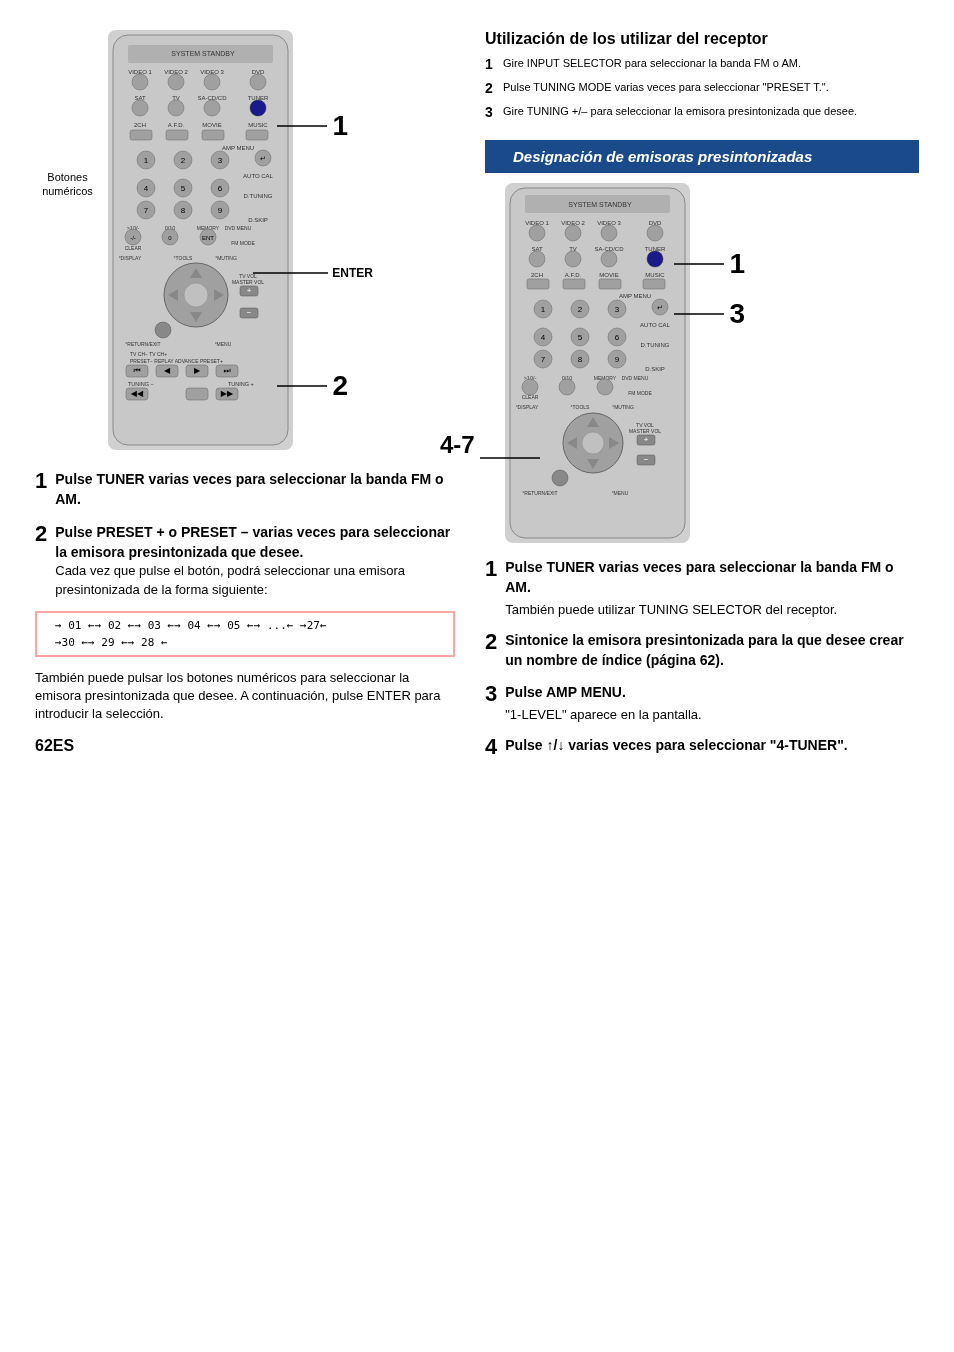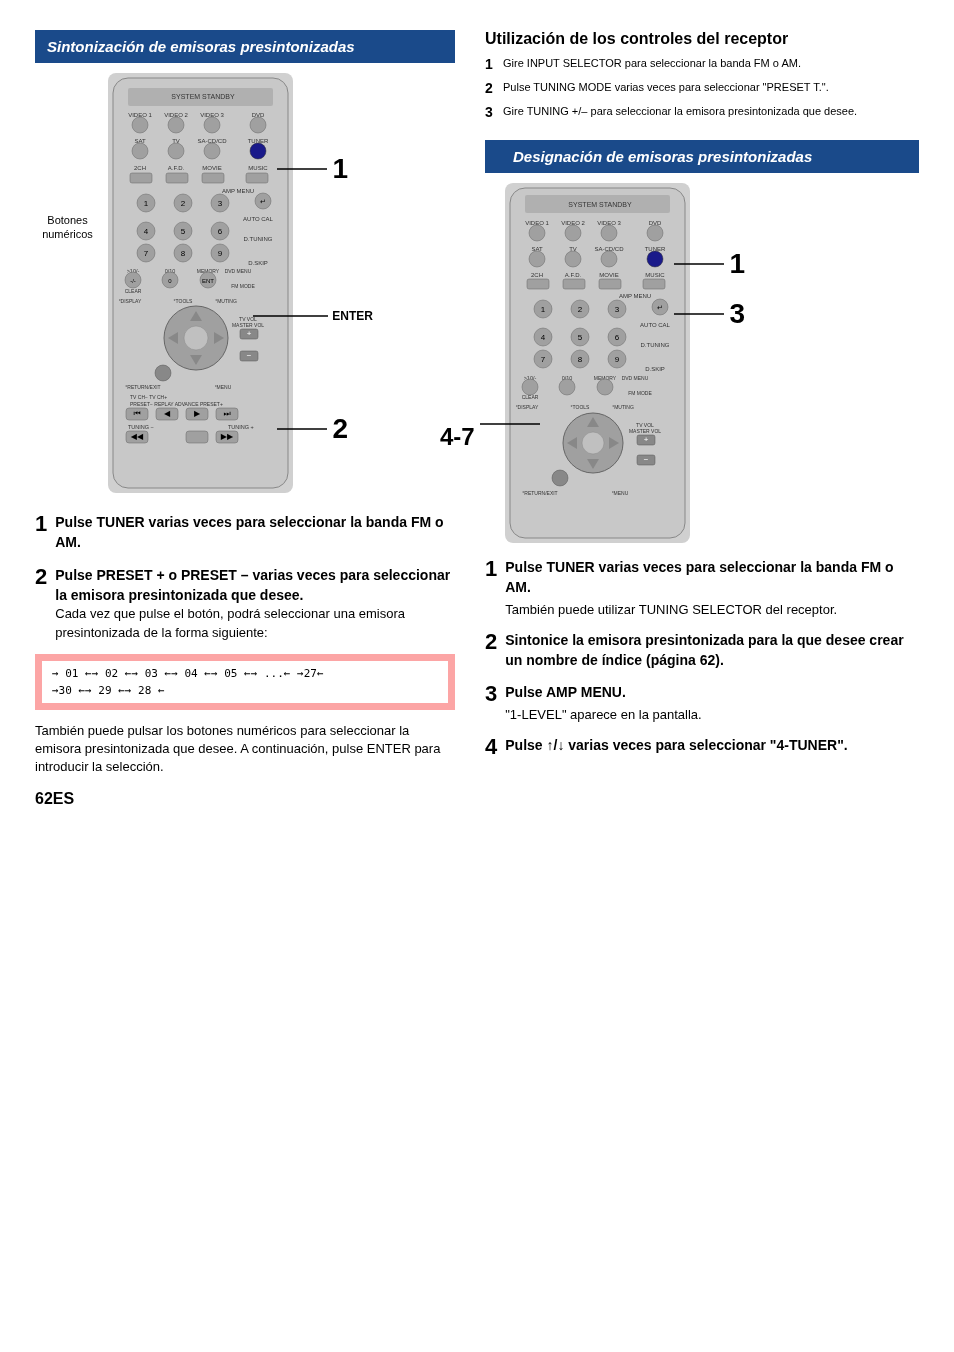--- a/index.html
+++ b/index.html
@@ -80,23 +80,23 @@
     }
     .step-text-normal {
       font-size: 13px;
       line-height: 1.4;
       clear: both;
     }
     .step-inner {
       overflow: hidden;
     }
     .preset-diagram {
-      border: 7px solid #fca5a5;
+      border: 2px solid #fca5a5;
       margin: 12px 0;
-      padding: 6px 10px;
+      padding: 6px 18px;
       font-size: 12px;
     }
 
     
     .util-title {
       font-size: 16px;
       font-weight: bold;
       margin-bottom: 8px;
     }
     .util-step {
@@ -163,23 +163,20 @@
       background: #d0d0d0;
       border-radius: 8px;
     }
   </style>
 </head>
 <body>
 
 <div class="page">
 
   <div class="left-col">
-    <div class="section-header">
-      <span>Sintonización de emisoras presintonizadas</span>
-    </div>
 
     <div class="remote-container">
       <div class="remote-label-left">
         <span>Botones numéricos</span>
       </div>
       <div class="remote-wrap">
 
         <svg class="remote" width="185" height="420" viewBox="0 0 185 420">
 
           <rect x="5" y="5" width="175" height="410" rx="15" ry="15" fill="#c8c8c8" stroke="#888" stroke-width="1"></rect>
@@ -351,21 +348,21 @@
         <div style="font-size:11px; font-family:monospace; margin-top:4px;">→30 ←→ 29 ←→ 28 ←</div>
       </div>
 
       <div class="step-text-normal">También puede pulsar los botones numéricos para seleccionar la emisora presintonizada que desee. A continuación, pulse ENTER para introducir la selección.</div>
     </div>
 
     <div class="page-num">62ES</div>
   </div>
 
   <div class="right-col">
-    <div class="util-title">Utilización de los controles del receptor</div>
+    <div class="util-title">Utilización de los utilizar del receptor</div>
 
     <div>
       <div class="util-step">
         <span class="util-step-num">1</span>
         <span class="util-step-text">Gire INPUT SELECTOR para seleccionar la banda FM o AM.</span>
       </div>
       <div class="util-step">
         <span class="util-step-num">2</span>
         <span class="util-step-text">Pulse TUNING MODE varias veces para seleccionar "PRESET T.".</span>
       </div>
@@ -487,21 +484,21 @@
           <span style="font-size:28px; font-weight:bold; margin-left:5px;">1</span>
         </div>
 
         <div style="position:absolute; top:115px; right:-55px; display:flex; align-items:center;">
           <svg width="50" height="2">
               <line x1="0" y1="1" x2="50" y2="1" stroke="#000" stroke-width="1.5"></line>
             </svg>
           <span style="font-size:28px; font-weight:bold; margin-left:5px;">3</span>
         </div>
 
-        <div style="position:absolute; top:240px; left:-65px; display:flex; align-items:flex-start;">
+        <div style="position:absolute; top:248px; left:-65px; display:flex; align-items:flex-end;">
           <span style="font-size:24px; font-weight:bold; margin-right:5px;">4-7</span>
           <svg width="60" height="2">
               <line x1="0" y1="1" x2="60" y2="1" stroke="#000" stroke-width="1.5"></line>
             </svg>
         </div>
       </div>
     </div>
 
     <div class="r-step">
       <div class="r-step-inner">

